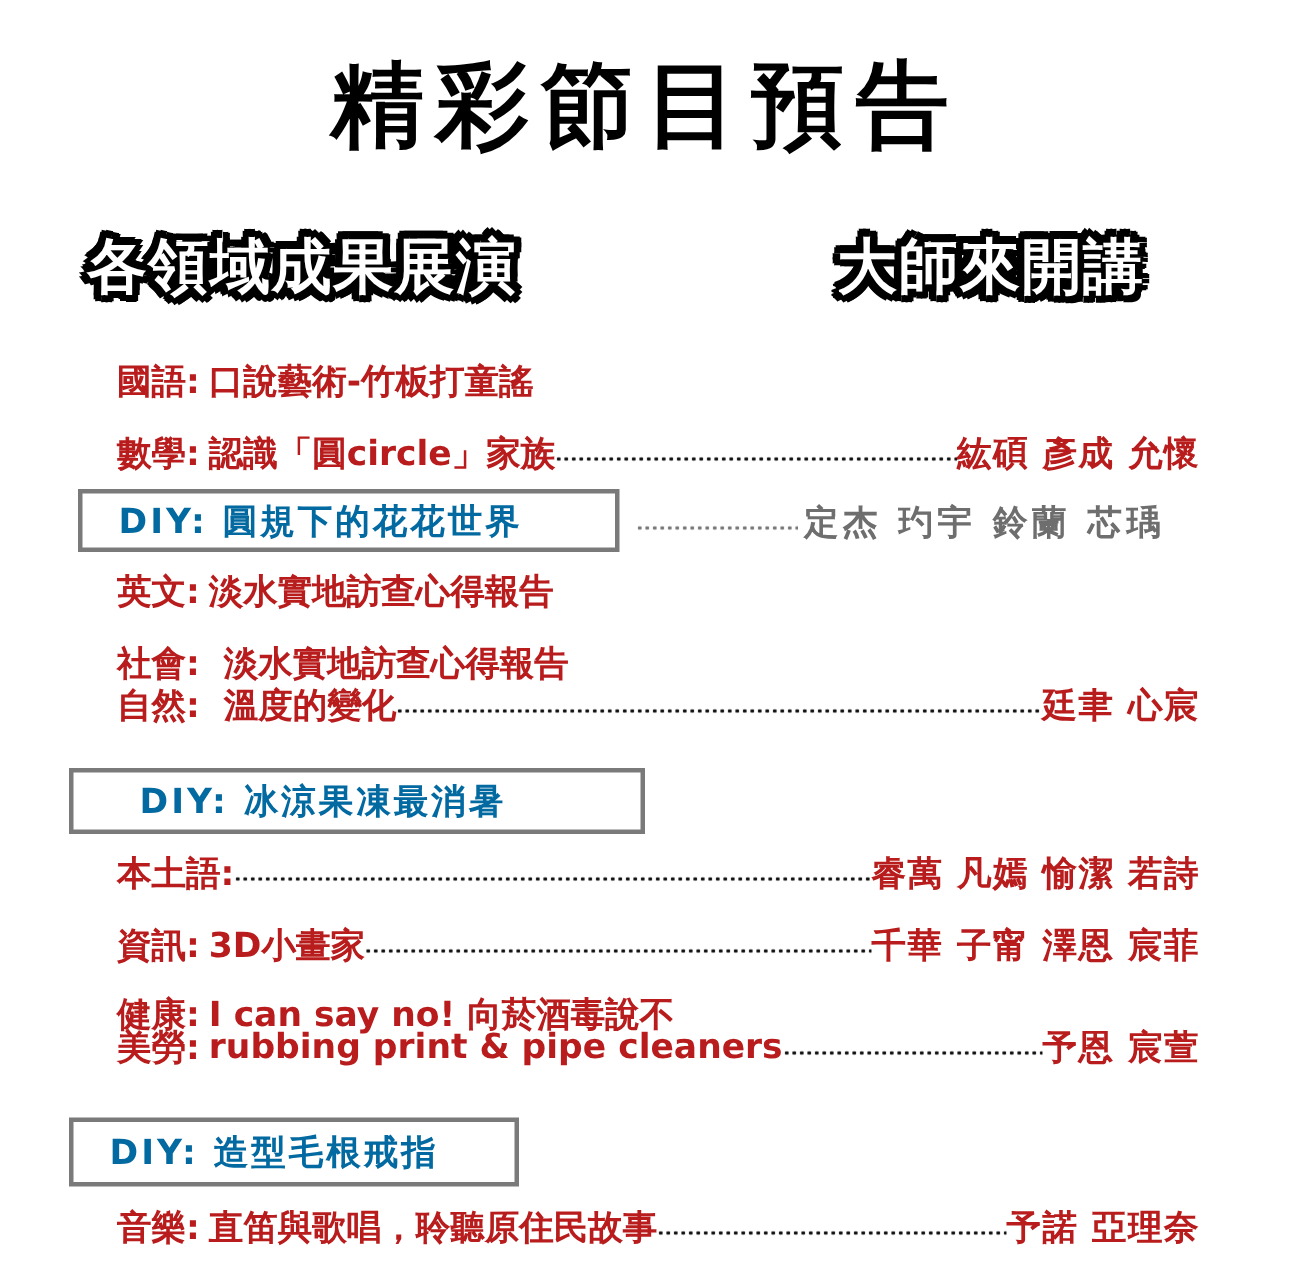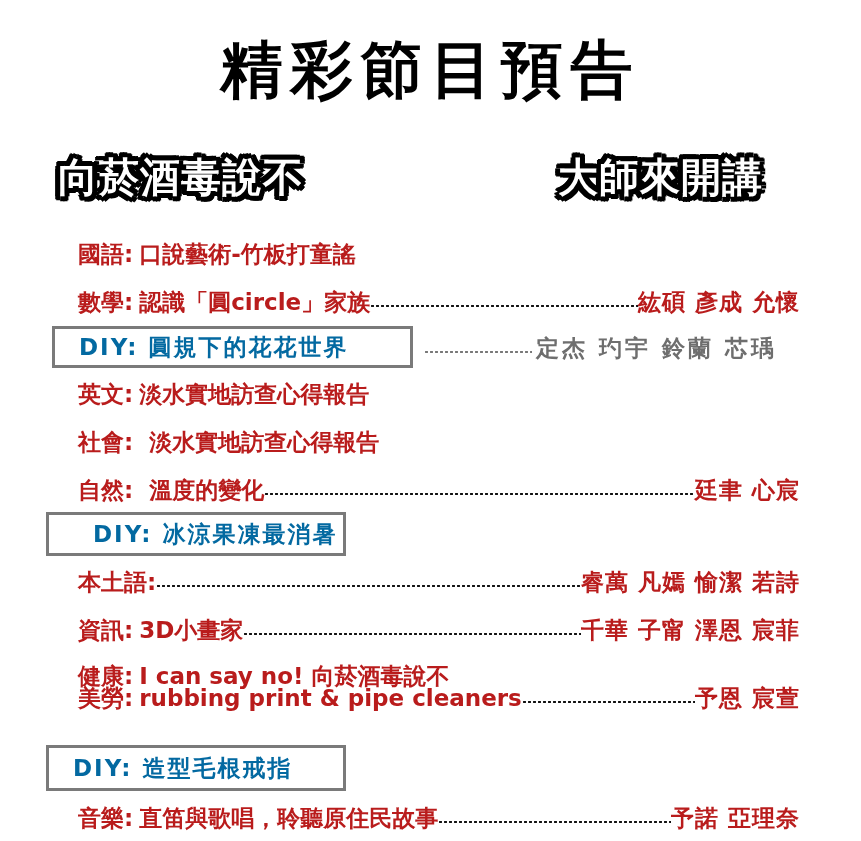--- a/index.html
+++ b/index.html
@@ -30,21 +30,21 @@
   .diy-extra .dots { width: 108px; height: 10px; align-self: flex-end; margin-bottom: 9px; margin-right: 4px;
                      background-image: radial-gradient(circle, #777 1.1px, transparent 1.4px);
                      background-size: 5px 10px; background-repeat: repeat-x; }
   .diy-extra .names { letter-spacing: 3px; }
 </style>
 </head>
 <body>
 
 <div class="title">精彩節目預告</div>
 
-<div class="heading left">向菸酒毒說不</div>
+<div class="heading left">各領域成果展演</div>
 <div class="heading right">大師來開講</div>
 
 <div class="row" style="top:236px;">
   <span class="subject">國語:</span>
   <span class="topic">口說藝術-竹板打童謠</span>
 </div>
 
 <div class="row" style="top:284px;">
   <span class="subject">數學:</span>
   <span class="topic">認識「圓circle」家族</span>
@@ -63,28 +63,28 @@
 <div class="row" style="top:376px;">
   <span class="subject">英文:</span>
   <span class="topic">淡水實地訪查心得報告</span>
 </div>
 
 <div class="row" style="top:424px;">
   <span class="subject">社會:</span>
   <span class="topic" style="margin-left:16px;">淡水實地訪查心得報告</span>
 </div>
 
-<div class="row" style="top:472px;">
+<div class="row" style="top:452px;">
   <span class="subject">自然:</span>
   <span class="topic" style="margin-left:16px;">溫度的變化</span>
   <span class="dots"></span>
   <span class="names">廷聿 心宸</span>
 </div>
 
-<div class="diybox" style="left:46px; top:512px; width:300px; height:44px;padding-left:44px;">
+<div class="diybox" style="left:46px; top:512px; width:384px; height:44px;padding-left:44px;">
   <span>DIY: 冰涼果凍最消暑</span>
 </div>
 
 <div class="row" style="top:564px;">
   <span class="subject">本土語:</span>
   <span class="dots"></span>
   <span class="names">睿萬 凡嫣 愉潔 若詩</span>
 </div>
 
 <div class="row" style="top:612px;">

